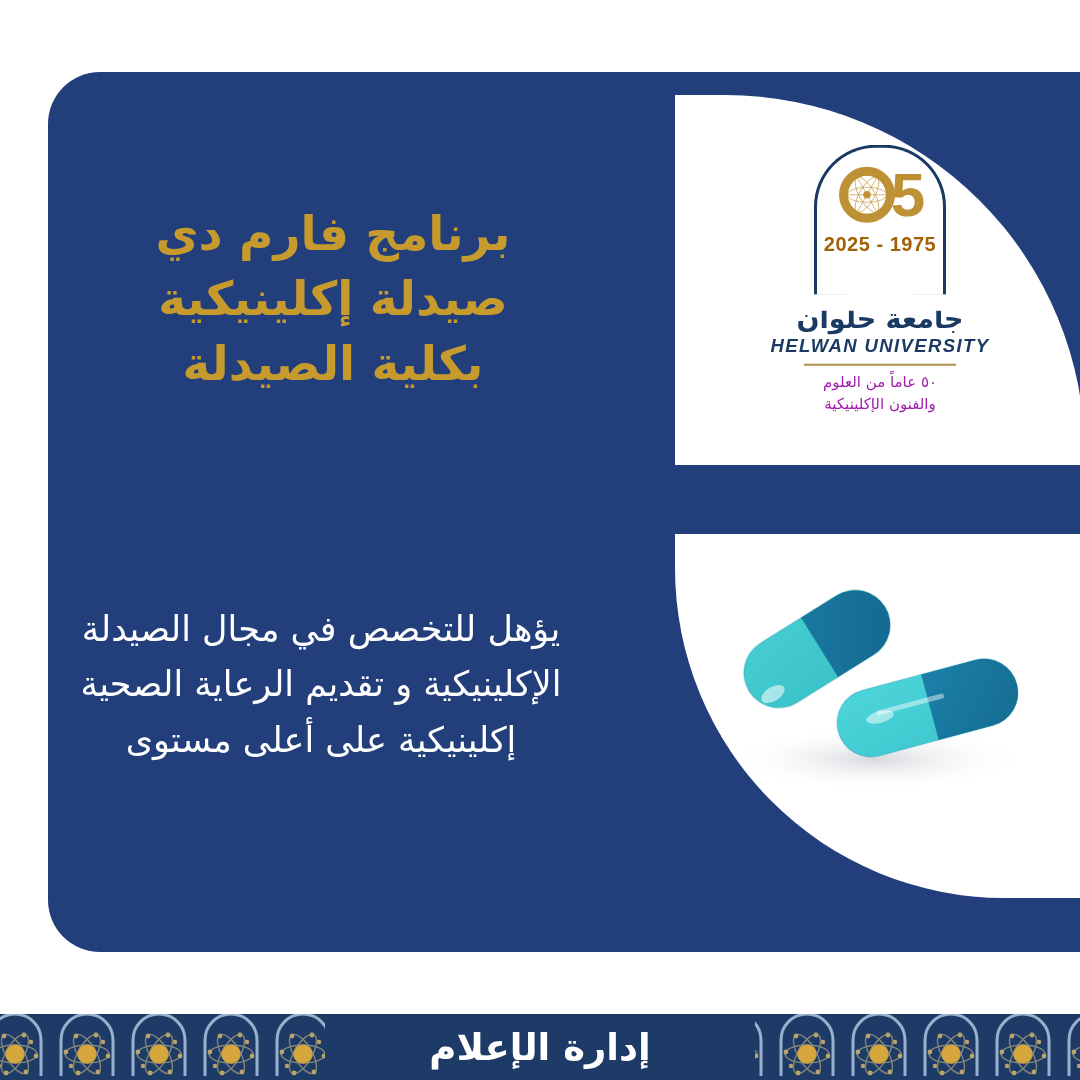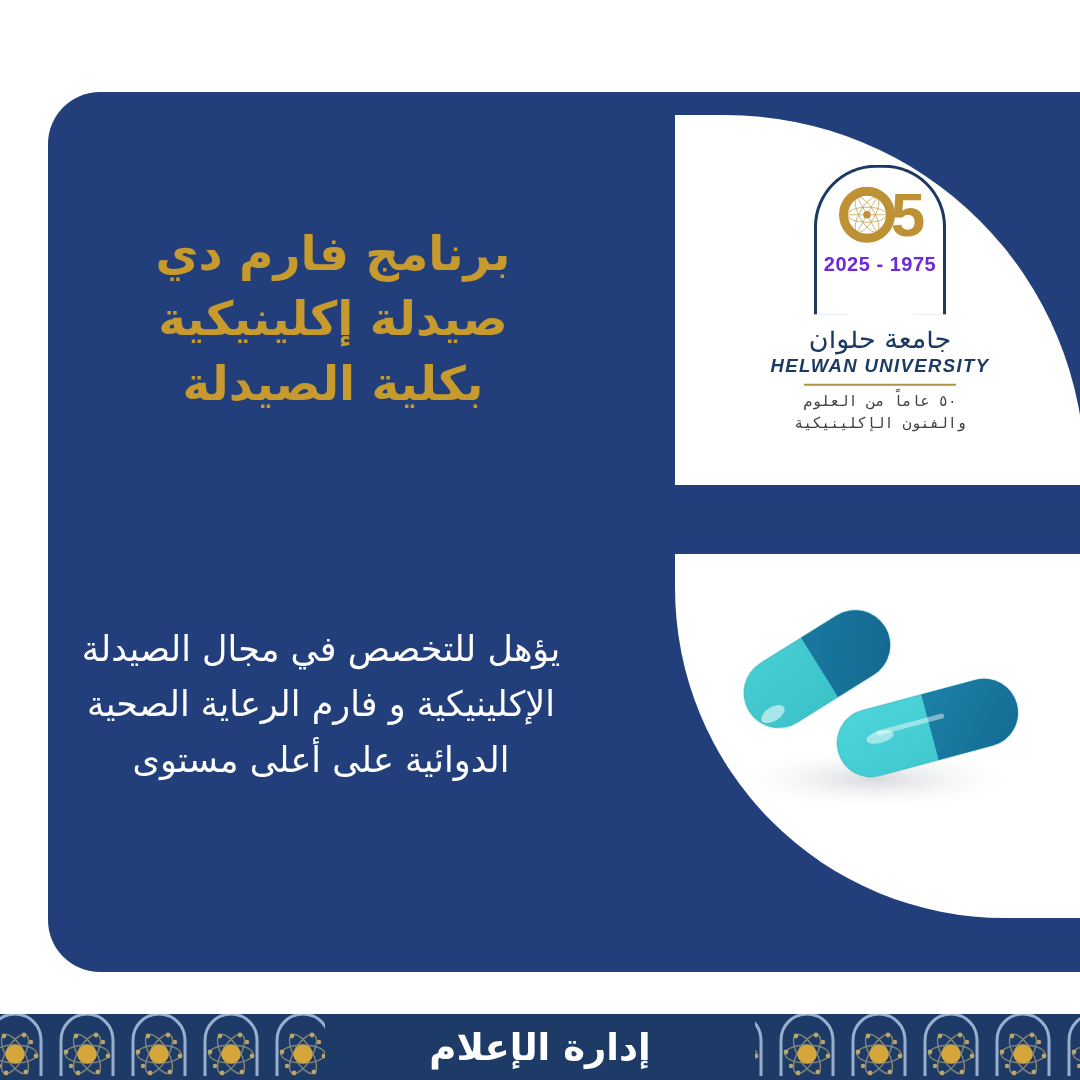--- a/index.html
+++ b/index.html
@@ -12,21 +12,20 @@
     overflow:hidden;
   }
 
   
   .poster{
     position:absolute;
     left:48px; top:72px;
     width:1032px; height:880px;
     background:#223F7C;
     border-radius:52px 0 0 52px;
-    margin-top:20px;
   }
 
   
   .headline{
     position:absolute;
     right:512px;            
     top:130px;
     width:470px;
     text-align:center;
     color:#C79A2E;
@@ -107,53 +106,52 @@
     border:9px solid #BE9135;
     margin-right:-4px;
     position:relative;
     background:#ffffff;
   }
   .zero-atom .net{position:absolute;inset:-9px;}
   .years{
     font-family:"Liberation Sans", sans-serif;
     font-weight:bold;
     font-size:20px;
-    color:#6d28d9;
+    color:#a16207;
     letter-spacing:0.5px;
     margin-top:7px;
     text-align:right;
   }
   .uni-ar{
     font-size:27px;
-    font-weight:normal;
+    font-weight:bold;
     color:#1B3A63;
     margin-top:8px;
     letter-spacing:2px;
     direction:rtl;
   }
   .uni-en{
     font-family:"Liberation Sans", sans-serif;
     font-weight:bold;
     font-size:18.5px;
     color:#1B3A63;
     letter-spacing:1.4px;
     margin-top:1px;
     font-style:italic;
   }
   .rule{
     width:152px;height:2px;background:#B09247;margin:7px 0 6px;
   }
   .tagline{
     font-size:15px;
-    color:#404040;
+    color:#a21caf;
     text-align:center;
     line-height:1.45;
     direction:rtl;
     letter-spacing:0.4px;
-    font-family:Liberation Mono, monospace;
   }
 
   
   .card-pills{
     position:absolute;
     left:627px;
     top:462px;   
     width:410px;
     height:364px;
     background:#ffffff;
@@ -188,21 +186,21 @@
     letter-spacing:0.5px;
   }
 </style>
 </head>
 <body>
 
 <div class="poster">
 
   <h1 class="headline">برنامج فارم دي صيدلة إكلينيكية بكلية الصيدلة</h1>
 
-  <p class="body-copy">يؤهل للتخصص في مجال الصيدلة الإكلينيكية و فارم الرعاية الصحية الدوائية على أعلى مستوى</p>
+  <p class="body-copy">يؤهل للتخصص في مجال الصيدلة الإكلينيكية و تقديم الرعاية الصحية إكلينيكية على أعلى مستوى</p>
 
   <div class="card-logo">
     <div class="logo-wrap">
 
       <div class="arch">
         <div class="fifty">
           <span class="five">5</span>
           <span class="zero-atom">
             <svg class="net" viewBox="0 0 74 74">
               <g stroke="#BE9135" stroke-width="1" fill="none" opacity="0.85">

